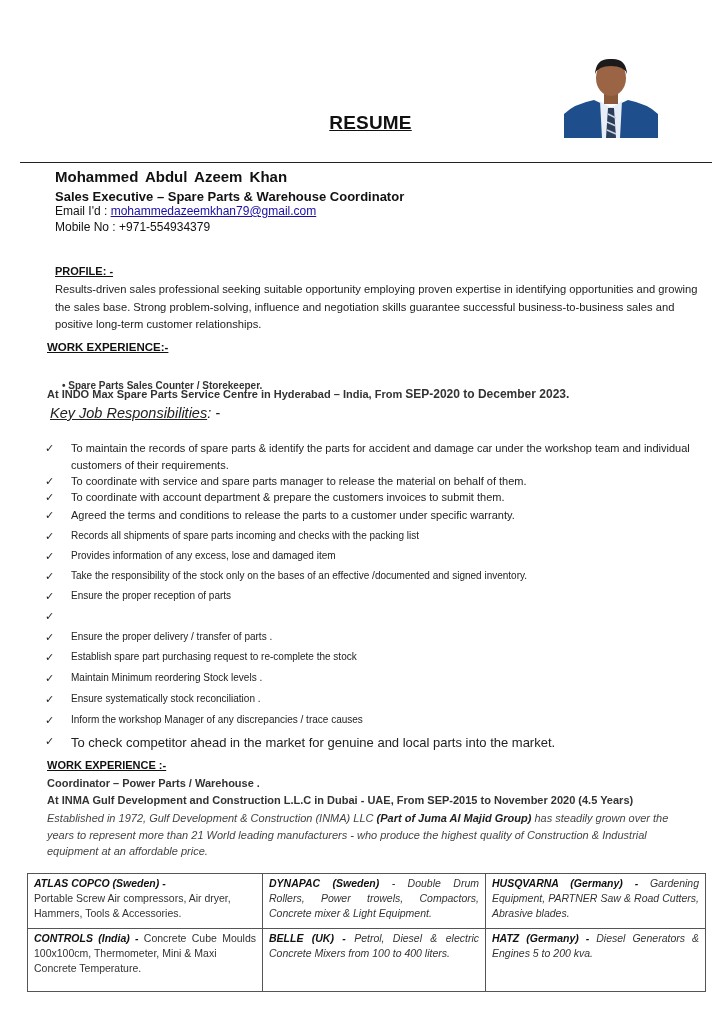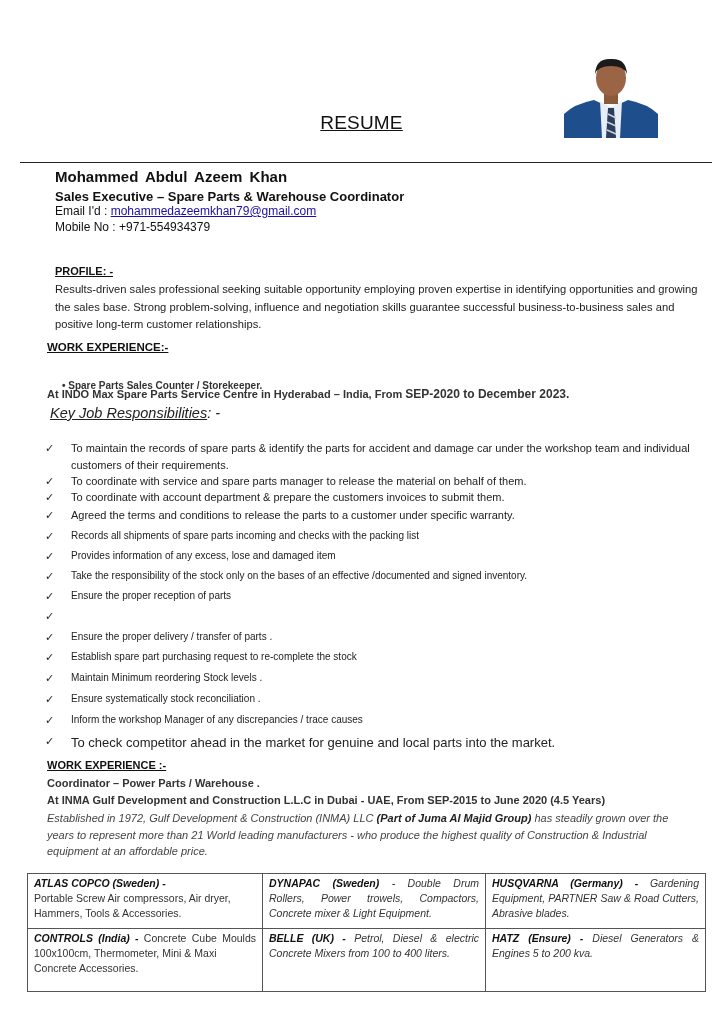--- a/index.html
+++ b/index.html
@@ -2,22 +2,22 @@
 <html><head>
 <meta charset="utf-8">
 <style>
   html, body { margin: 0; padding: 0; background: #ffffff; }
   body {
     width: 725px; height: 1024px; position: relative; overflow: hidden;
     font-family: "Liberation Sans", sans-serif; color: #111;
   }
   .abs { position: absolute; }
   .title {
-    left: 7px; width: 709px; top: 112px; text-align: center;
-    font-family: "Liberation Sans", sans-serif; font-weight: normal;
+    left: 16px; width: 709px; top: 112px; text-align: center;
+    font-family: "Liberation Sans", sans-serif; font-weight: bold;
     font-size: 19px; text-decoration: underline; letter-spacing: 0.2px;
   }
   .photo {
     left: 564px; top: 56px; width: 94px; height: 82px; background: #fff; overflow: hidden;
   }
   .rule { left: 20px; top: 162px; width: 692px; height: 0; border-top: 1.5px solid #222; }
 
   .name { left: 55px; top: 168px; font-size: 15px; font-weight: bold; word-spacing: 3px; }
   .subtitle { left: 55px; top: 189px; font-size: 13px; font-weight: bold; }
   .email-line { left: 55px; top: 204px; font-size: 12px; }
@@ -116,31 +116,31 @@
   <li class="s" style="height:20px"><span class="chk">✓</span><span>Ensure the proper delivery / transfer of parts .</span></li>
   <li class="s" style="height:21px"><span class="chk">✓</span><span>Establish spare part purchasing request to re-complete the stock</span></li>
   <li class="s" style="height:21px"><span class="chk">✓</span><span>Maintain Minimum reordering Stock levels .</span></li>
   <li class="s" style="height:21px"><span class="chk">✓</span><span>Ensure systematically stock reconciliation .</span></li>
   <li class="s" style="height:21px"><span class="chk">✓</span><span>Inform the workshop Manager of any discrepancies / trace causes</span></li>
   <li class="lg" style="height:20px"><span class="chk">✓</span><span>To check competitor ahead in the market for genuine and local parts into the market.</span></li>
 </ul>
 
 <div class="abs section-h we2-h">WORK EXPERIENCE :-</div>
 <div class="abs role2">Coordinator – Power Parts / Warehouse .</div>
-<div class="abs company2">At INMA Gulf Development and Construction L.L.C in Dubai - UAE, From SEP-2015 to June 2020 (4.5 Years)</div>
+<div class="abs company2">At INMA Gulf Development and Construction L.L.C in Dubai - UAE, From SEP-2015 to November 2020 (4.5 Years)</div>
 <div class="abs about2">
   <span>Established in 1972, Gulf Development &amp; Construction (INMA) LLC </span><b>(Part of Juma Al Majid Group)</b><span> has steadily grown over the years to represent more than 21 World leading manufacturers - who produce the highest quality of Construction &amp; Industrial equipment at an affordable price.</span>
 </div>
 
 <table class="brands">
   <tbody>
       <tr class="r1">
     <td class="c1"><span class="bn">ATLAS COPCO (Sweden) -</span><br><span class="desc">Portable Screw Air compressors, Air dryer, Hammers, Tools &amp; Accessories.</span></td>
     <td class="c2"><span class="bn">DYNAPAC (Sweden)</span><span> - Double Drum Rollers, Power trowels, Compactors, Concrete mixer &amp; Light Equipment.</span></td>
     <td class="c3"><span class="bn">HUSQVARNA (Germany) -</span><span> Gardening Equipment, PARTNER Saw &amp; Road Cutters, Abrasive blades.</span></td>
   </tr>
   <tr class="r2">
-    <td class="c1 it" style="text-align:justify"><span class="bn">CONTROLS (India) -</span><span class="desc"> Concrete Cube Moulds 100x100cm, Thermometer, Mini &amp; Maxi</span><br><span class="desc">Concrete Accessories.</span></td>
+    <td class="c1 it" style="text-align:justify"><span class="bn">CONTROLS (India) -</span><span class="desc"> Concrete Cube Moulds 100x100cm, Thermometer, Mini &amp; Maxi</span><br><span class="desc">Concrete Temperature.</span></td>
     <td class="c2"><span class="bn">BELLE (UK) -</span><span> Petrol, Diesel &amp; electric Concrete Mixers from 100 to 400 liters.</span></td>
-    <td class="c3"><span class="bn">HATZ (Ensure) -</span><span> Diesel Generators &amp; Engines 5 to 200 kva.</span></td>
+    <td class="c3"><span class="bn">HATZ (Germany) -</span><span> Diesel Generators &amp; Engines 5 to 200 kva.</span></td>
   </tr>
 </tbody>
   </table>
 
 </body></html>

